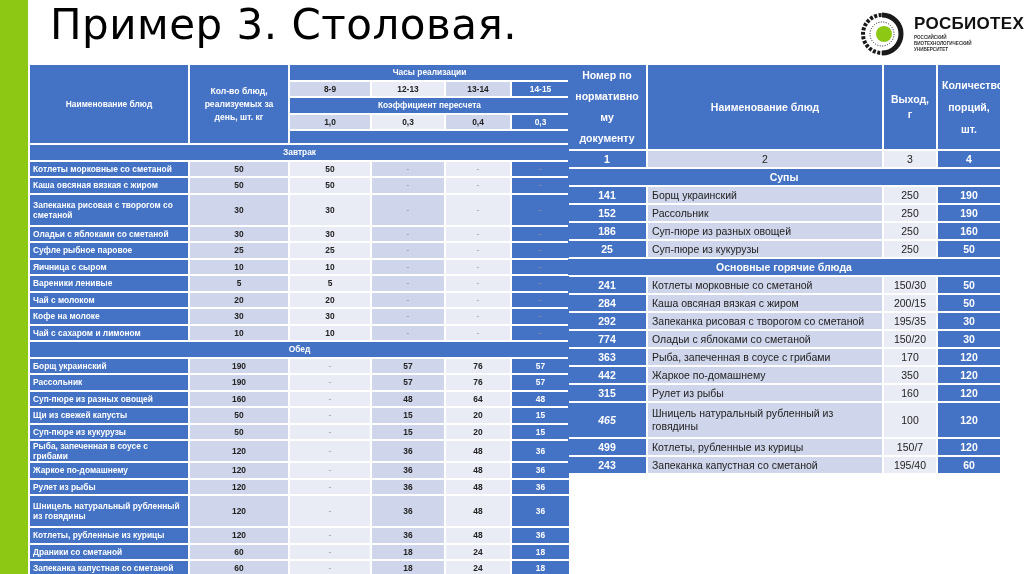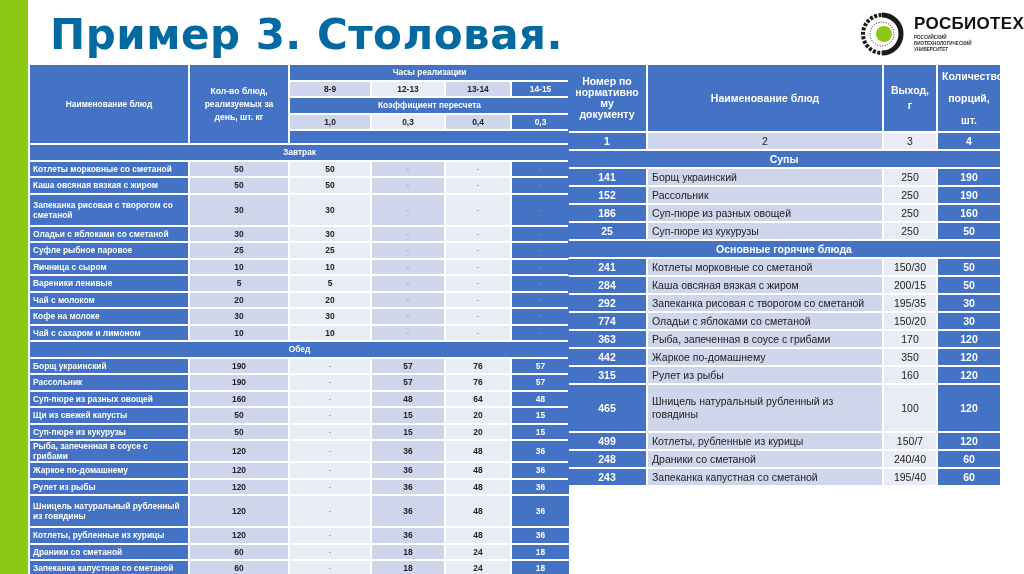--- a/index.html
+++ b/index.html
@@ -1,19 +1,19 @@
 <!DOCTYPE html>
 <html><head>
 <meta charset="utf-8">
 <style>
   * { box-sizing: border-box; margin: 0; padding: 0; }
   html, body { width: 1024px; height: 574px; overflow: hidden; background: #ffffff; }
   body { position: relative; font-family: "Liberation Sans", "DejaVu Sans", sans-serif; }
   .green-bar { position: absolute; left: 0; top: 0; width: 28px; height: 574px; background: #8dc814; }
-  .title { position: absolute; left: 50px; top: 10px; font-size: 42px; color: #0369a1; font-family: "DejaVu Sans", sans-serif; font-weight: bold; letter-spacing: 0.5px; }
+  .title { position: absolute; left: 50px; top: 0; font-size: 42px; color: #000000; font-family: "DejaVu Sans", sans-serif; font-weight: normal; letter-spacing: 0.5px; }
   .logo { position: absolute; left: 858px; top: 10px; width: 166px; height: 52px; }
   .logo-ring { position: absolute; left: 2px; top: 2px; width: 44px; height: 44px; }
   .logo-name { position: absolute; left: 56px; top: 4px; font-size: 17px; font-weight: bold; color: #111; letter-spacing: 0.3px; }
   .logo-sub { position: absolute; left: 56px; top: 25px; font-size: 4.6px; line-height: 6px; color: #333; font-weight: bold; }
 
   table { border-collapse: separate; border-spacing: 2px; position: absolute; table-layout: fixed; }
   td { overflow: hidden; }
   .lt { left: 28px; top: 63px; width: 531px; font-size: 8.4px; }
   .lt td { height: 14.5px; padding: 0 3px; line-height: 10px; }
   .hdr { background: #4472c4; color: #fff; font-weight: bold; text-align: center; }
@@ -274,21 +274,21 @@
 
 <table class="rt">
   <colgroup>
     <col style="width:78px">
       <col style="width:234px">
       <col style="width:52px">
       <col style="width:62px">
   </colgroup>
   <tbody id="rt-body">
     <tr>
-      <td class="hdr" style="height:64px;line-height:11px">Номер по нормативно му документу</td>
+      <td class="hdr" style="height:64px;line-height:21px">Номер по нормативно му документу</td>
       <td class="hdr">Наименование блюд</td>
       <td class="hdr" style="line-height:15px">Выход, г</td>
       <td class="hdr" style="line-height:22px">Количество порций, шт.</td>
     </tr>
     <tr>
       <td class="rnum">1</td>
       <td class="rname" style="text-align:center">2</td>
       <td class="rval">3</td>
       <td class="rcnt">4</td>
     </tr>
@@ -358,36 +358,30 @@
         <td class="rval">350</td>
         <td class="rcnt">120</td>
       </tr>
       <tr>
         <td class="rnum">315</td>
         <td class="rname">Рулет из рыбы</td>
         <td class="rval">160</td>
         <td class="rcnt">120</td>
       </tr>
       <tr>
-        <td class="rnum" style="height: 46px;">465</td>
+        <td class="rnum" style="height: 34px; font-style: italic;">465</td>
         <td class="rname">Шницель натуральный рубленный из говядины</td>
         <td class="rval">100</td>
         <td class="rcnt">120</td>
       </tr>
       <tr>
         <td class="rnum">499</td>
         <td class="rname">Котлеты, рубленные из курицы</td>
         <td class="rval">150/7</td>
         <td class="rcnt">120</td>
-      </tr>
-      <tr>
-        <td class="rnum">248</td>
-        <td class="rname">Драники со сметаной</td>
-        <td class="rval">240/40</td>
-        <td class="rcnt">60</td>
       </tr>
       <tr>
         <td class="rnum">243</td>
         <td class="rname">Запеканка капустная со сметаной</td>
         <td class="rval">195/40</td>
         <td class="rcnt">60</td>
       </tr>
     </tbody>
 </table>
 

